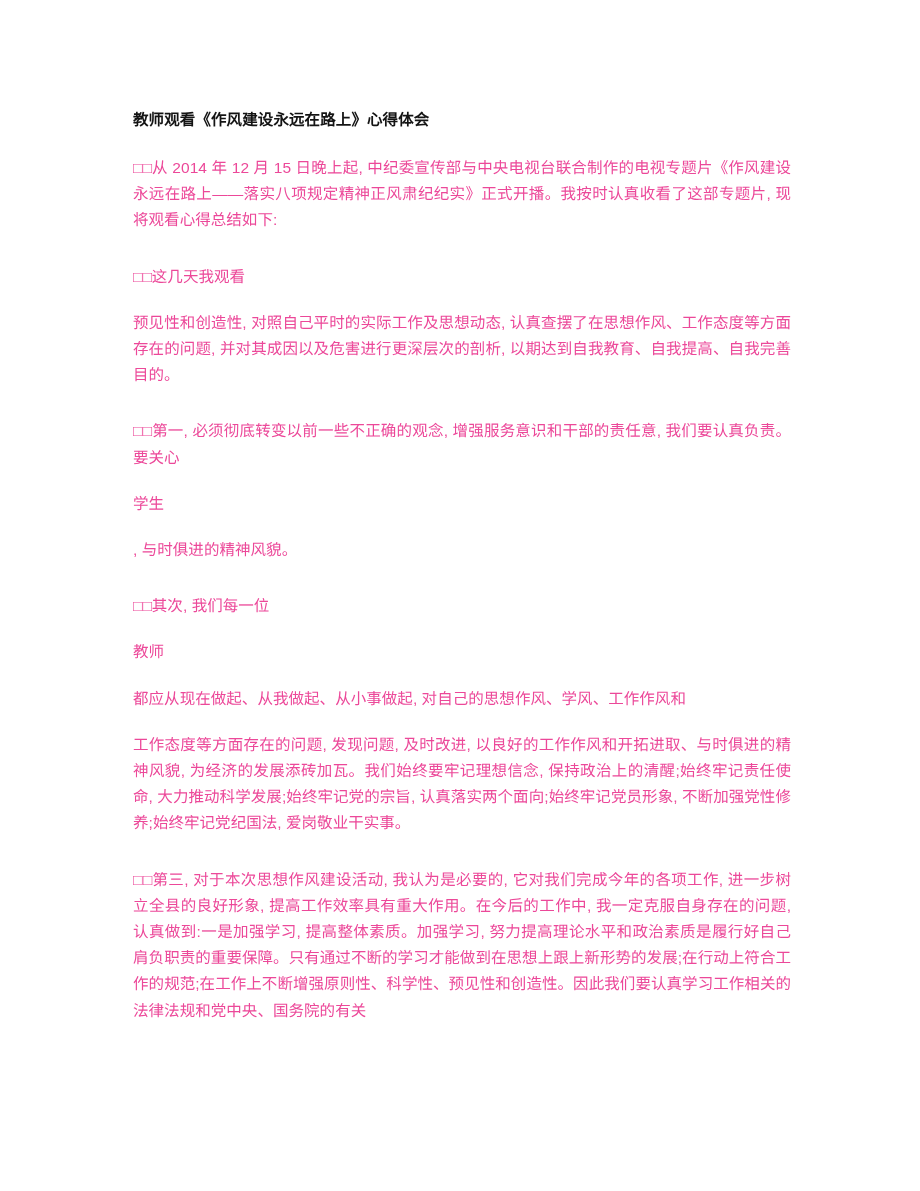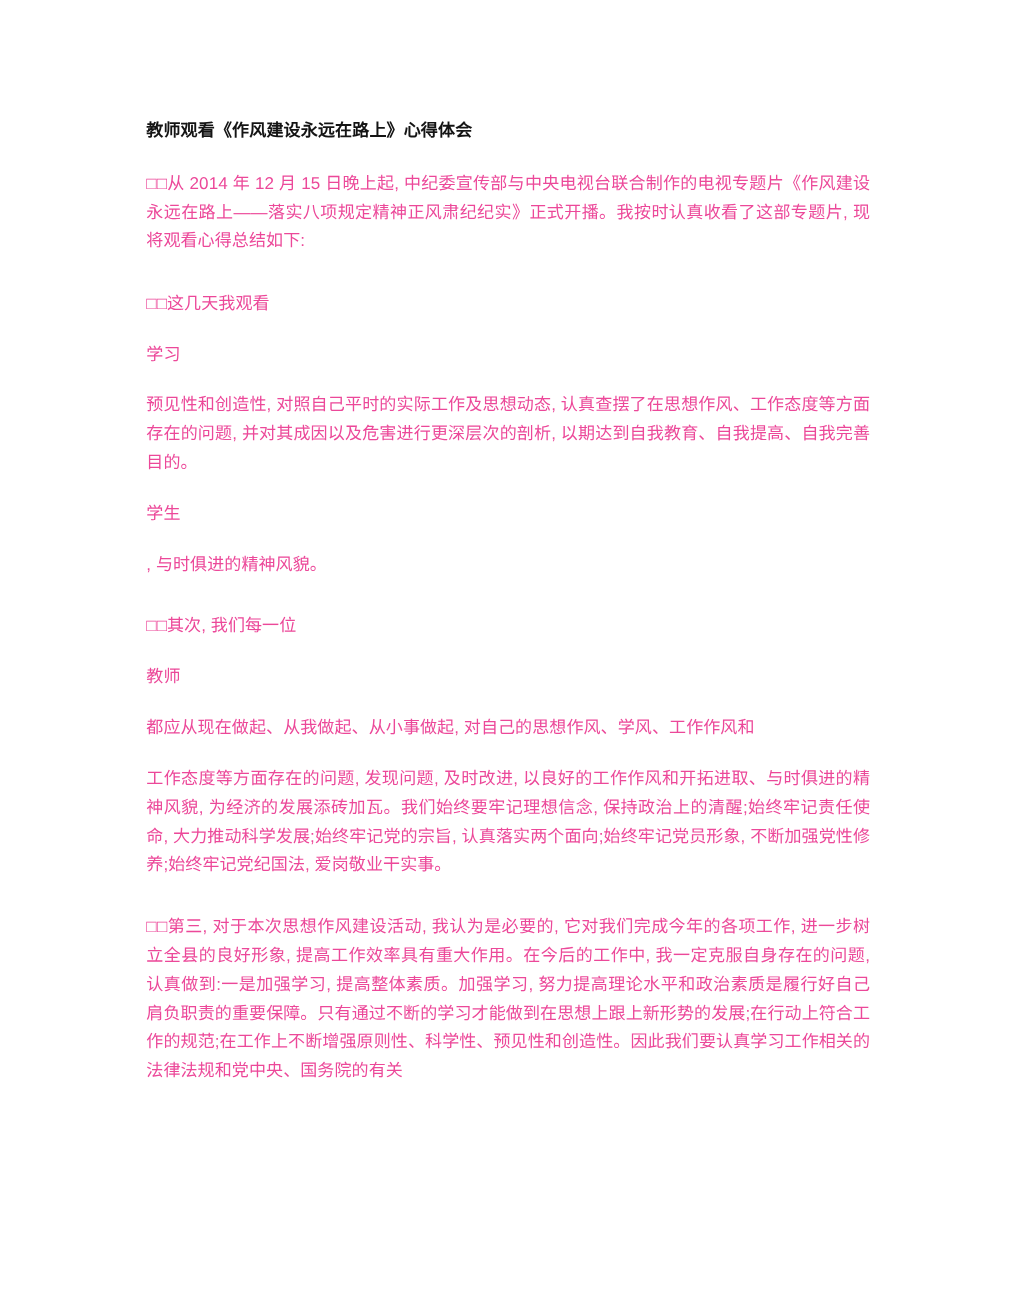--- a/index.html
+++ b/index.html
@@ -66,24 +66,24 @@
 
 <div class="page">
   <div class="doc-body">
 
     <h1 class="doc-title">教师观看《作风建设永远在路上》心得体会</h1>
 
     <p class="para gap-md">□□从 2014 年 12 月 15 日晚上起, 中纪委宣传部与中央电视台联合制作的电视专题片《作风建设永远在路上——落实八项规定精神正风肃纪纪实》正式开播。我按时认真收看了这部专题片, 现将观看心得总结如下:</p>
 
     <p class="para gap-lg">□□这几天我观看</p>
 
-    <p class="para gap-sm">学习</p>
 
     <p class="para gap-sm">预见性和创造性, 对照自己平时的实际工作及思想动态, 认真查摆了在思想作风、工作态度等方面存在的问题, 并对其成因以及危害进行更深层次的剖析, 以期达到自我教育、自我提高、自我完善目的。</p>
 
+    <p class="para gap-lg">□□第一, 必须彻底转变以前一些不正确的观念, 增强服务意识和干部的责任意, 我们要认真负责。要关心</p>
 
     <p class="para gap-sm">学生</p>
 
     <p class="para gap-sm">, 与时俱进的精神风貌。</p>
 
     <p class="para gap-lg">□□其次, 我们每一位</p>
 
     <p class="para gap-sm">教师</p>
 
     <p class="para gap-sm">都应从现在做起、从我做起、从小事做起, 对自己的思想作风、学风、工作作风和</p>

